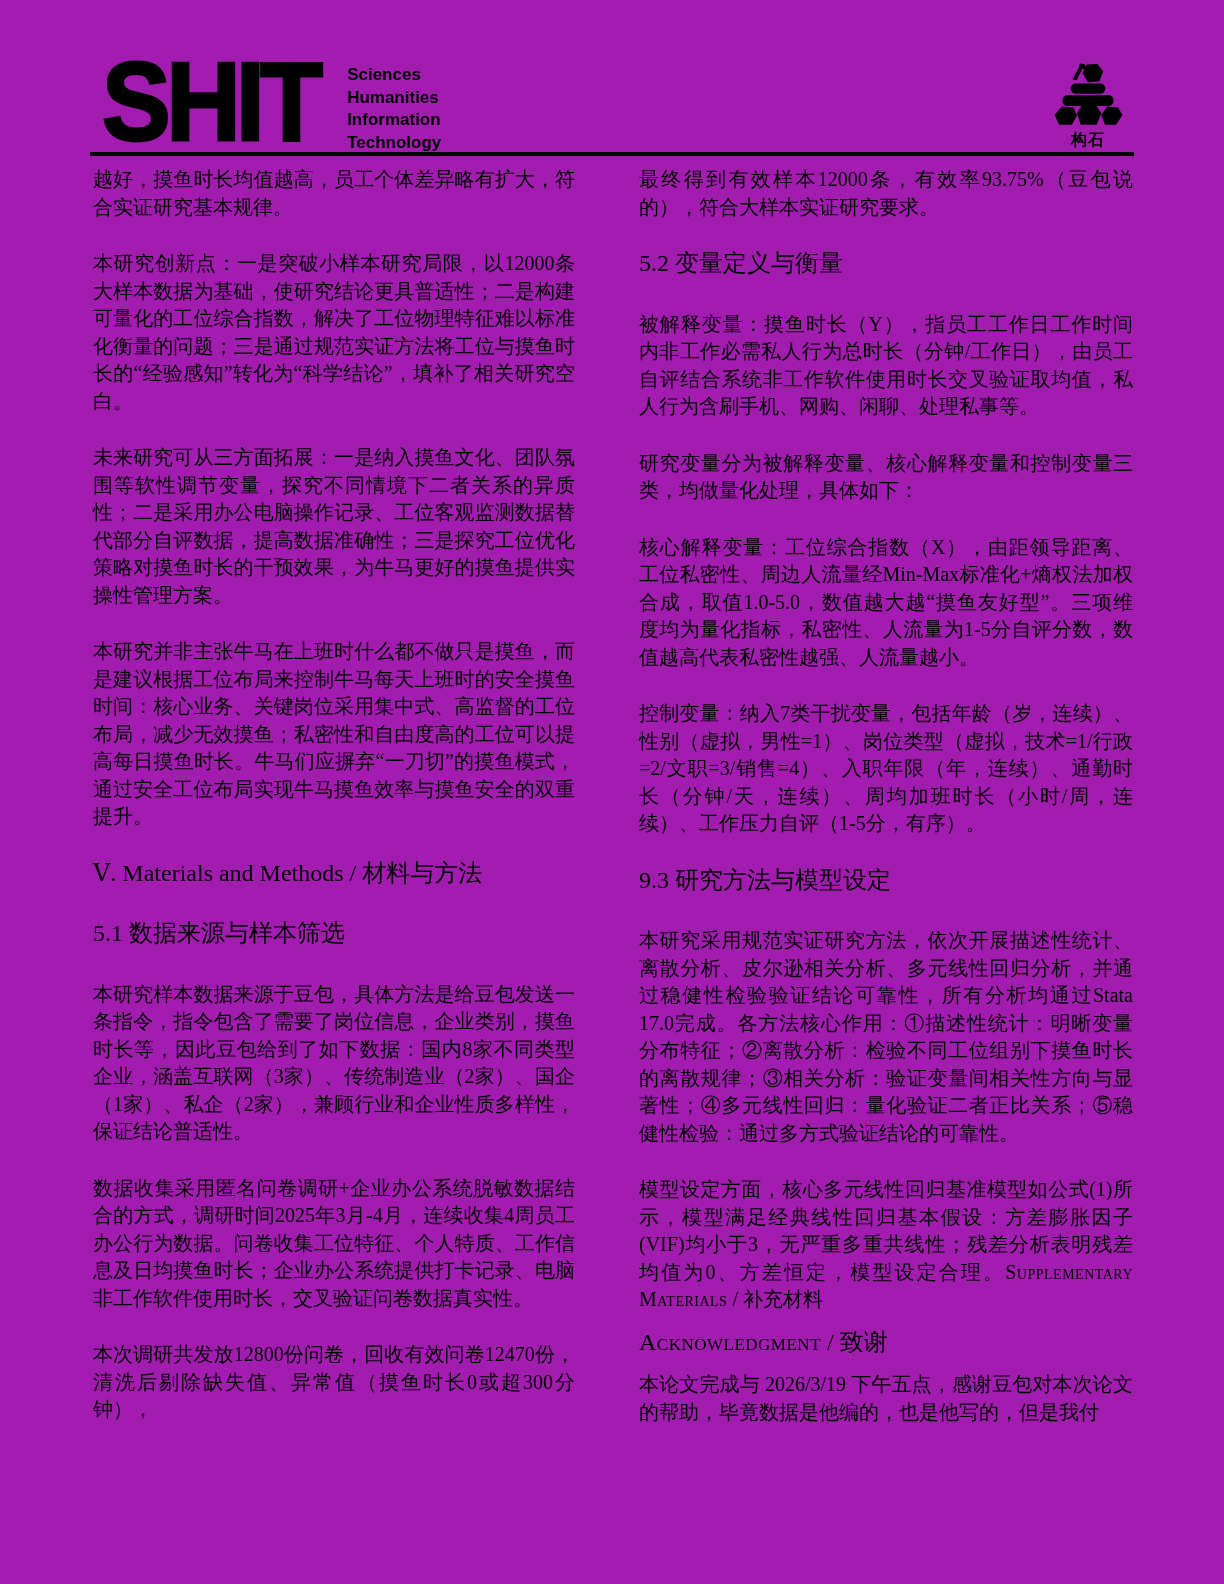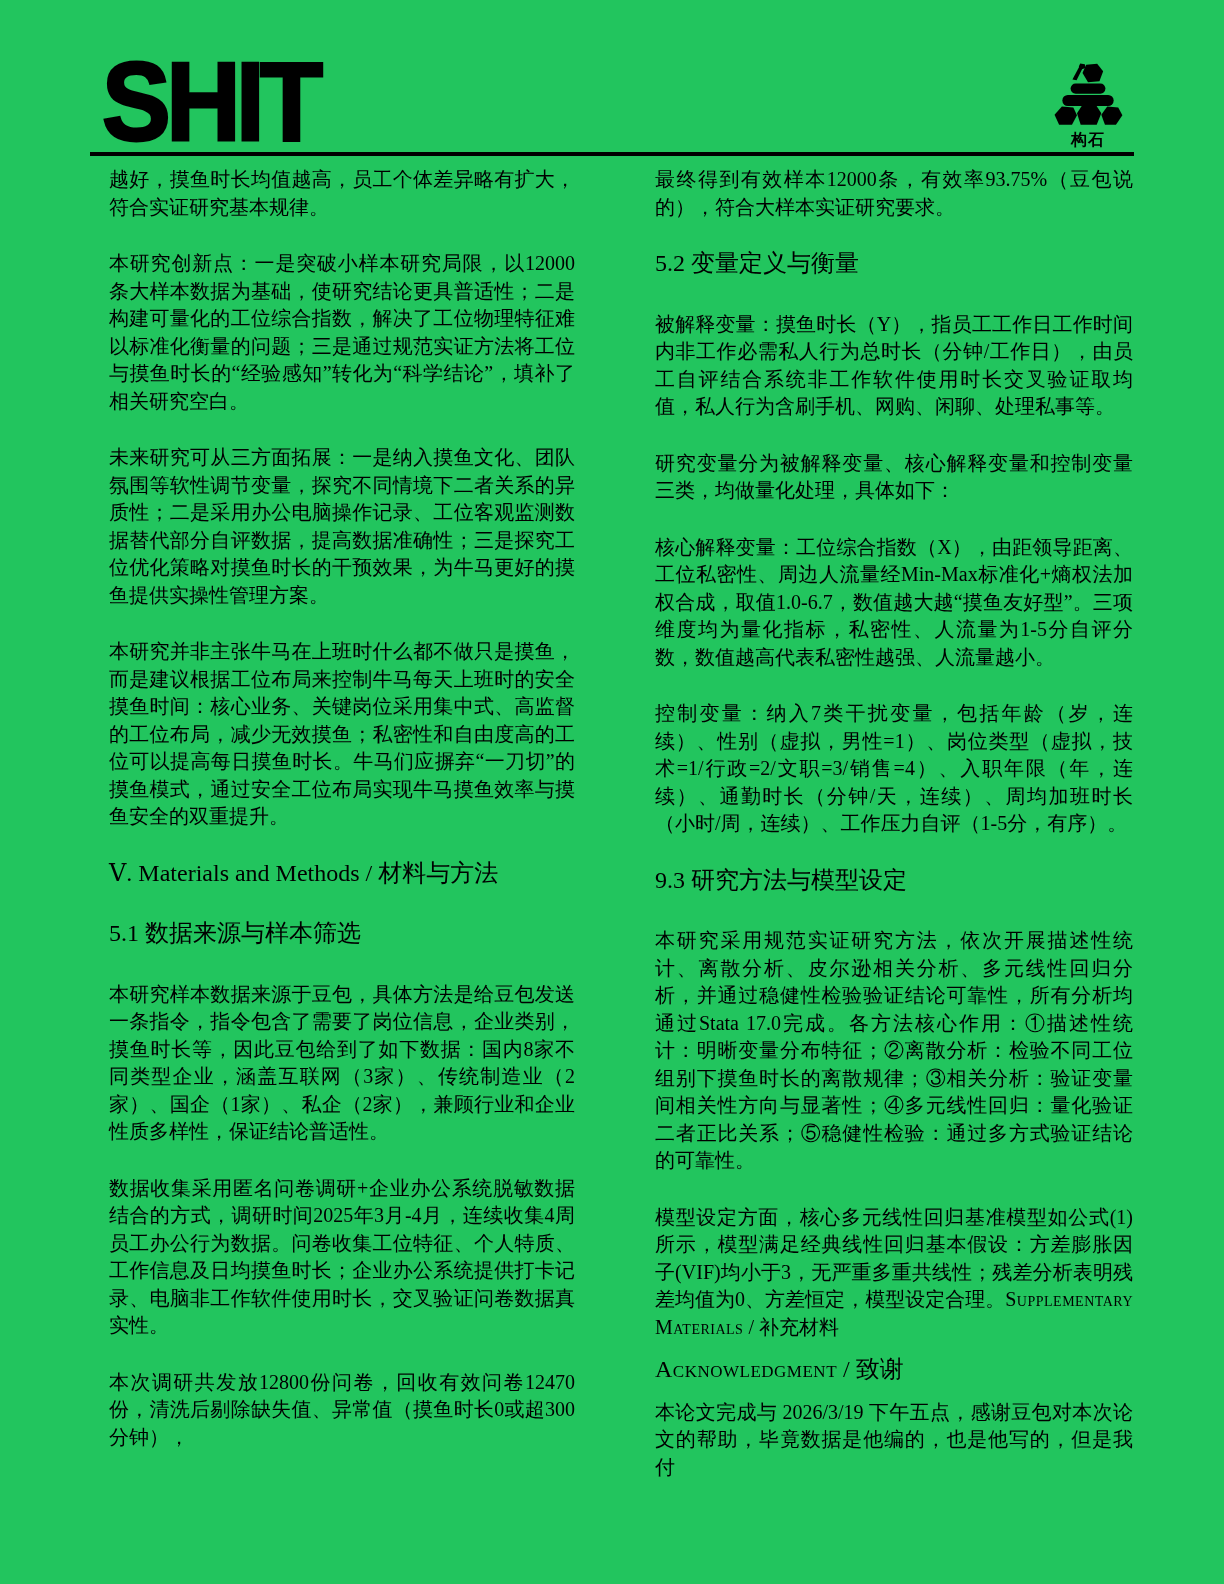--- a/index.html
+++ b/index.html
@@ -1,20 +1,20 @@
 <!DOCTYPE html>
 <html><head>
 <meta charset="utf-8">
 <style>
   html, body { margin: 0; padding: 0; background: #ffffff; }
   .page {
     position: relative;
     width: 1224px;
     height: 1584px;
-    background: #22c55e;
+    background: #a21caf;
     color: #000000;
     overflow: hidden;
     font-family: "Liberation Serif", "DejaVu Serif", serif;
   }
 
   
   .header {
     position: absolute;
     left: 90px; right: 90px; top: 54px;
     display: flex;
@@ -69,38 +69,44 @@
     left: 93px; top: 166px;
     width: 1040px;
     display: flex;
     gap: 64px;
     font-size: 20px;
     line-height: 27.5px;
     text-align: justify;
   }
   .col-left  { width: 482px; }
   .col-right { width: 494px; }
-  .block { margin: 0 0 29px 16px; }
+  .block { margin: 0 0 29px 0; }
   .block.tight { margin-bottom: 15px; }
   h2.block, h3.block {
     font-size: 24px;
     font-weight: normal;
     margin-top: 5px;
     margin-bottom: 33px;
   }
   h3.block.tight { margin-bottom: 15px; }
   .sc { font-variant: small-caps; letter-spacing: 0.5px; }
 </style>
 </head>
 <body>
 
 <div class="page">
 
   <div class="header">
     <div class="logo-text">SHIT</div>
+    <div class="tagline">
+      <div>Sciences</div>
+      <div>Humanities</div>
+      <div>Information</div>
+      <div>Technology</div>
+    </div>
     <div class="publisher">
       <svg viewBox="0 0 80 72" aria-hidden="true">
         <g fill="#000000">
           <path d="M23 19 L31 4 L34.5 6 L27.5 20 Z"></path>
           <path d="M31.5 1.5 L36.5 2.5 L37.5 6.5 L33 8 L30 5 Z"></path>
           <path d="M38 3 L50 2 L56.5 10 L52.5 21 L40 22 L34 12 Z"></path>
           <rect x="21" y="23.5" width="38" height="11" rx="5.5"></rect>
           <rect x="12" y="36" width="56" height="12" rx="6"></rect>
           <path d="M3.5 57.5 L11.5 48.5 L24 49.5 L28 58 L22.5 68.5 L8.5 68.5 Z"></path>
           <path d="M28 56 L34 46.5 L48.5 46.5 L54.5 56 L49.5 68.5 L32 68.5 Z"></path>
@@ -124,21 +130,21 @@
       <p class="block">本研究样本数据来源于豆包，具体方法是给豆包发送一条指令，指令包含了需要了岗位信息，企业类别，摸鱼时长等，因此豆包给到了如下数据：国内8家不同类型企业，涵盖互联网（3家）、传统制造业（2家）、国企（1家）、私企（2家），兼顾行业和企业性质多样性，保证结论普适性。</p>
       <p class="block">数据收集采用匿名问卷调研+企业办公系统脱敏数据结合的方式，调研时间2025年3月-4月，连续收集4周员工办公行为数据。问卷收集工位特征、个人特质、工作信息及日均摸鱼时长；企业办公系统提供打卡记录、电脑非工作软件使用时长，交叉验证问卷数据真实性。</p>
       <p class="block">本次调研共发放12800份问卷，回收有效问卷12470份，清洗后剔除缺失值、异常值（摸鱼时长0或超300分钟），</p>
     </div>
 
     <div class="col-right">
       <p class="block">最终得到有效样本12000条，有效率93.75%（豆包说的），符合大样本实证研究要求。</p>
       <h3 class="block">5.2 变量定义与衡量</h3>
       <p class="block">被解释变量：摸鱼时长（Y），指员工工作日工作时间内非工作必需私人行为总时长（分钟/工作日），由员工自评结合系统非工作软件使用时长交叉验证取均值，私人行为含刷手机、网购、闲聊、处理私事等。</p>
       <p class="block">研究变量分为被解释变量、核心解释变量和控制变量三类，均做量化处理，具体如下：</p>
-      <p class="block">核心解释变量：工位综合指数（X），由距领导距离、工位私密性、周边人流量经Min-Max标准化+熵权法加权合成，取值1.0-6.7，数值越大越“摸鱼友好型”。三项维度均为量化指标，私密性、人流量为1-5分自评分数，数值越高代表私密性越强、人流量越小。</p>
+      <p class="block">核心解释变量：工位综合指数（X），由距领导距离、工位私密性、周边人流量经Min-Max标准化+熵权法加权合成，取值1.0-5.0，数值越大越“摸鱼友好型”。三项维度均为量化指标，私密性、人流量为1-5分自评分数，数值越高代表私密性越强、人流量越小。</p>
       <p class="block">控制变量：纳入7类干扰变量，包括年龄（岁，连续）、性别（虚拟，男性=1）、岗位类型（虚拟，技术=1/行政=2/文职=3/销售=4）、入职年限（年，连续）、通勤时长（分钟/天，连续）、周均加班时长（小时/周，连续）、工作压力自评（1-5分，有序）。</p>
       <h3 class="block">9.3 研究方法与模型设定</h3>
       <p class="block">本研究采用规范实证研究方法，依次开展描述性统计、离散分析、皮尔逊相关分析、多元线性回归分析，并通过稳健性检验验证结论可靠性，所有分析均通过Stata 17.0完成。各方法核心作用：①描述性统计：明晰变量分布特征；②离散分析：检验不同工位组别下摸鱼时长的离散规律；③相关分析：验证变量间相关性方向与显著性；④多元线性回归：量化验证二者正比关系；⑤稳健性检验：通过多方式验证结论的可靠性。</p>
       <p class="block tight"><span>模型设定方面，核心多元线性回归基准模型如公式(1)所示，模型满足经典线性回归基本假设：方差膨胀因子(VIF)均小于3，无严重多重共线性；残差分析表明残差均值为0、方差恒定，模型设定合理。</span><span class="sc">Supplementary Materials</span><span> / 补充材料</span></p>
       <h3 class="block tight"><span class="sc">Acknowledgment</span><span> / 致谢</span></h3>
       <p class="block">本论文完成与 2026/3/19 下午五点，感谢豆包对本次论文的帮助，毕竟数据是他编的，也是他写的，但是我付</p>
     </div>
 
   </div>
 </div>

